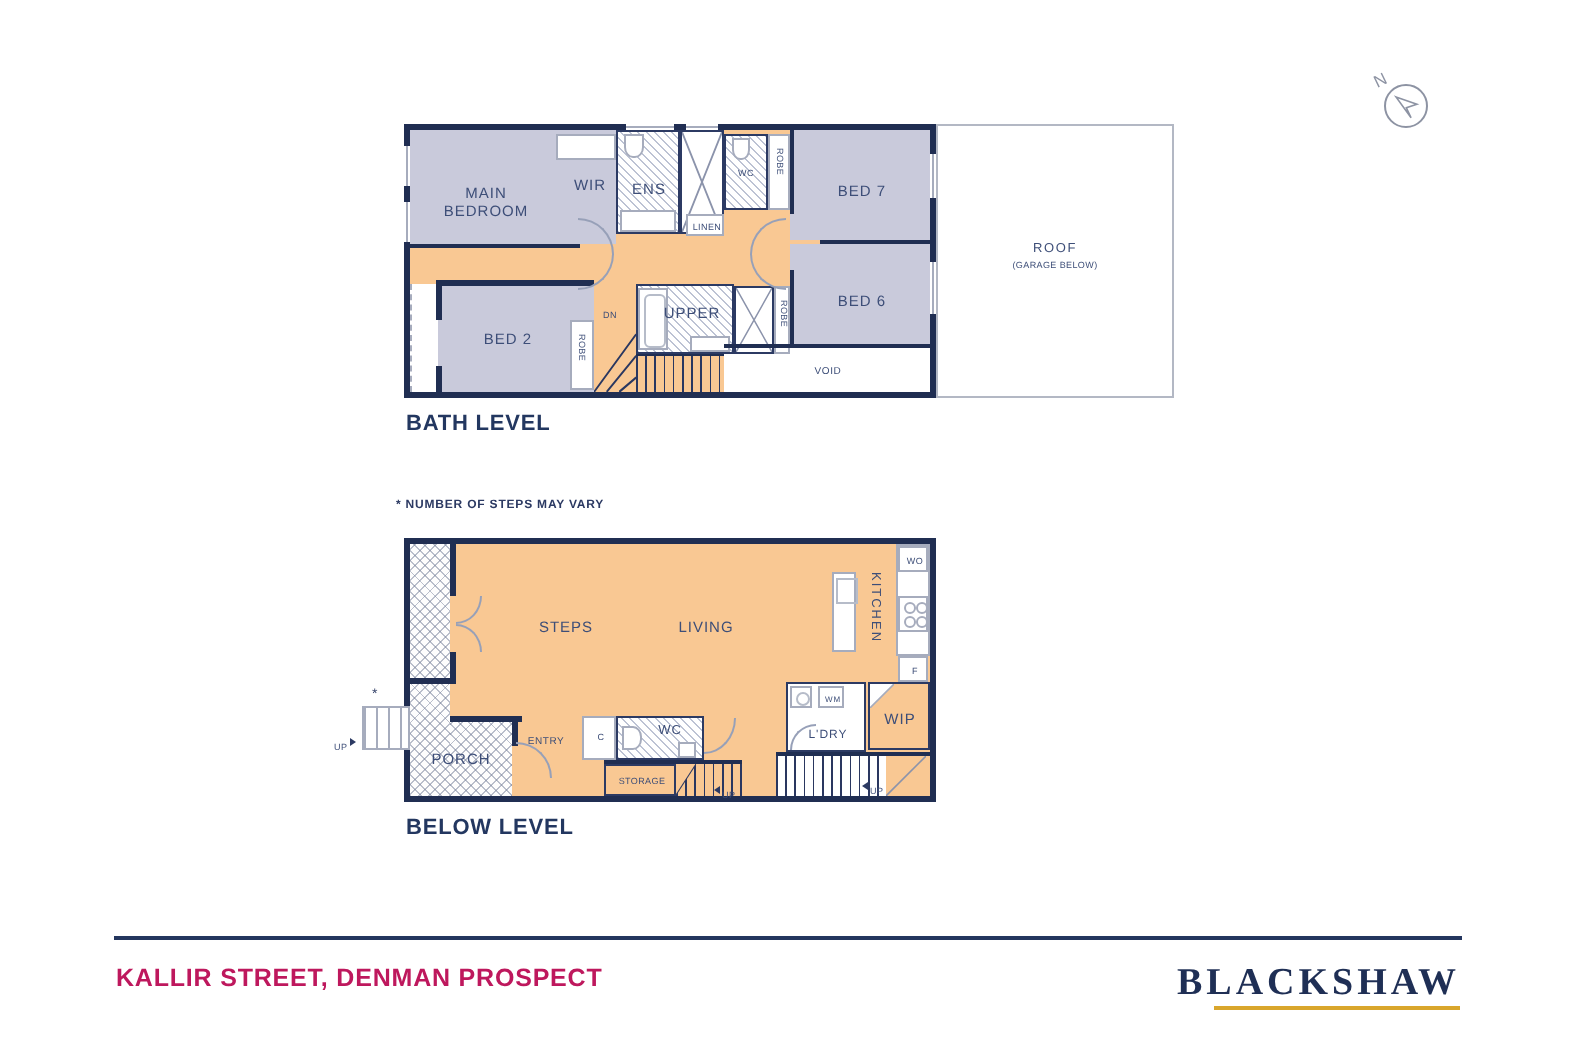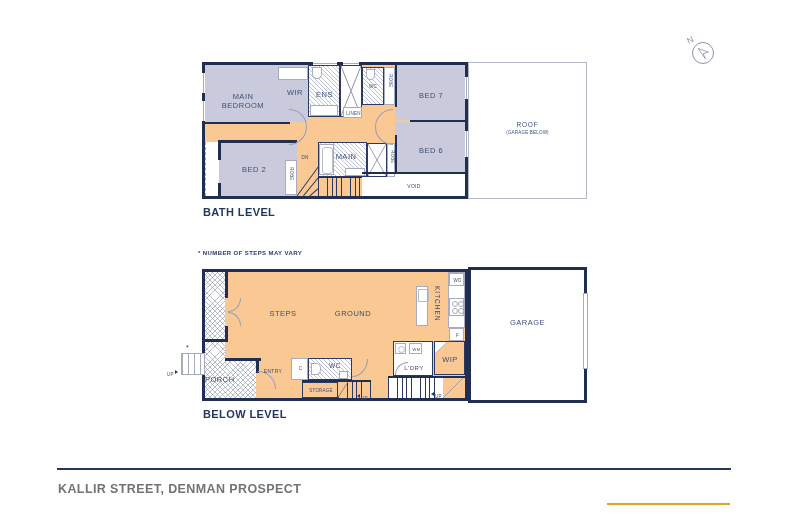--- a/index.html
+++ b/index.html
@@ -117,21 +117,21 @@
     <div class="win winv" style="right:-3px;top:66px;width:3px;height:26px;"></div>
     <div class="win winh" style="left:108px;top:-3px;width:24px;height:3px;"></div>
     <div class="win winh" style="left:138px;top:-3px;width:16px;height:3px;"></div>
 
     <div class="lb s8" style="left:6px;top:27px;width:64px;">MAIN BEDROOM</div>
     <div class="lb s8" style="left:75px;top:23px;width:30px;">WIR</div>
     <div class="lb s8" style="left:104px;top:25px;width:31px;">ENS</div>
     <div class="lb s4" style="left:157px;top:19px;width:22px;">WC</div>
     <div class="lb s8" style="left:192px;top:26px;width:68px;">BED 7</div>
     <div class="lb s8" style="left:14px;top:100px;width:70px;">BED 2</div>
-    <div class="lb s8" style="left:119px;top:87px;width:44px;">MAIN</div>
+    <div class="lb s8" style="left:119px;top:87px;width:44px;">UPPER</div>
     <div class="lb s8" style="left:192px;top:81px;width:68px;">BED 6</div>
     <div class="lb s5" style="left:157px;top:118px;width:104px;">VOID</div>
   </div>
 
   <div class="a" style="left:468px;top:62px;width:119px;height:137px;border:1px solid #b3b8c4;box-sizing:border-box;background:#fff;">
     <div class="lb s7" style="left:0;top:58px;width:117px;letter-spacing:.8px;">ROOF</div>
     <div class="lb s4" style="left:0;top:67px;width:117px;">(GARAGE BELOW)</div>
   </div>
 
   <div class="title" style="left:203px;top:206px;">BATH LEVEL</div>
@@ -218,35 +218,32 @@
     <div class="wall" style="left:51px;top:88px;width:2.5px;height:13px;"></div>
     <div class="wall" style="left:20px;top:0;width:2.5px;height:26px;"></div>
     <div class="wall" style="left:20px;top:54px;width:2.5px;height:16px;"></div>
     <div class="wall" style="left:97px;top:108px;width:69px;height:1.5px;"></div>
 
     <div class="arc" style="left:22.5px;top:26px;width:13px;height:14px;border-width:0 1px 1px 0;border-bottom-right-radius:100%;"></div>
     <div class="arc" style="left:22.5px;top:40px;width:13px;height:14px;border-width:1px 1px 0 0;border-top-right-radius:100%;"></div>
     <div class="arc" style="left:53px;top:99px;width:18px;height:18px;border-width:1px 1px 0 0;border-top-right-radius:100%;"></div>
 
     <div class="lb s8" style="left:53px;top:37px;width:50px;">STEPS</div>
-    <div class="lb s8" style="left:123px;top:37px;width:50px;">GROUND</div>
+    <div class="lb s8" style="left:123px;top:37px;width:50px;">LIVING</div>
     <div class="lb s5" style="left:52px;top:96px;width:32px;">ENTRY</div>
-    <div class="lb s8" style="left:0;top:103px;width:27px;">PORCH</div>
+    <div class="lb s8" style="left:0;top:103px;width:51px;">PORCH</div>
   </div>
 
   <div class="a gbox" style="left:181px;top:353px;width:24px;height:22px;background-image:repeating-linear-gradient(90deg,#a6acbd 0,#a6acbd .8px,transparent .8px,transparent 6px);"></div>
   <div class="a" style="left:186px;top:344px;font-size:7px;color:#2c3a63;">*</div>
   <div class="a" style="left:167px;top:362px;">
     <span class="lb s4" style="position:static;">UP</span><span class="tri-r" style="margin-left:1px;"></span>
   </div>
 
-  <div class="a wht" style="left:468px;top:267px;width:119px;height:136px;border:3px solid #202e52;box-sizing:border-box;">
-    <div class="lb s8" style="left:0;top:48px;width:113px;">GARAGE</div>
-    <div class="a" style="right:-4px;top:23px;width:5px;height:76px;background:#fff;border:1px solid #a6acbd;box-sizing:border-box;"></div>
-  </div>
 
   <div class="title" style="left:203px;top:408px;">BELOW LEVEL</div>
 
   <div class="a" style="left:57px;top:468px;width:674px;height:2px;background:#24365e;"></div>
-  <div class="a" style="left:58px;top:482px;font-size:12.5px;font-weight:bold;color:#737373;letter-spacing:.4px;">KALLIR STREET, DENMAN PROSPECT</div>
+  <div class="a" style="left:58px;top:482px;font-size:12.5px;font-weight:bold;color:#be185d;letter-spacing:.4px;">KALLIR STREET, DENMAN PROSPECT</div>
+  <div class="a" style="left:560px;top:481px;width:170px;text-align:right;font-family:'Liberation Serif','DejaVu Serif',serif;font-size:19px;font-weight:bold;color:#1f2f55;letter-spacing:2px;">BLACKSHAW</div>
   <div class="a" style="left:607px;top:503px;width:123px;height:2px;background:#d9a62c;"></div>
 
 </div>
 
 </body></html>

